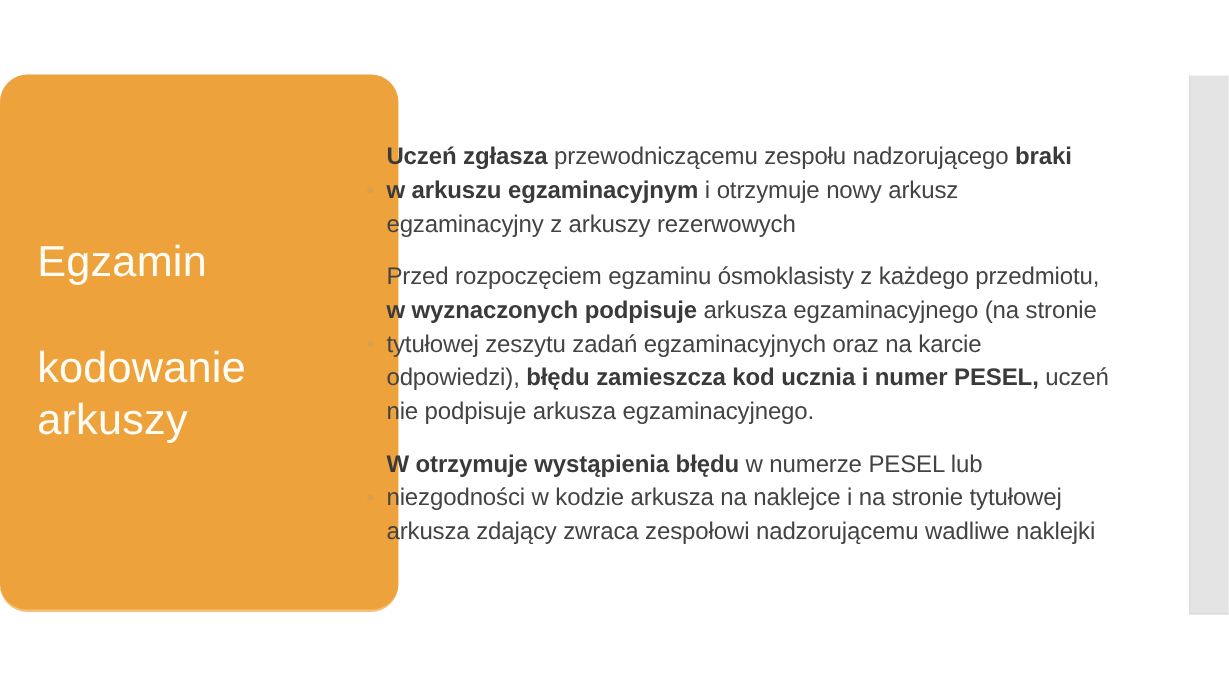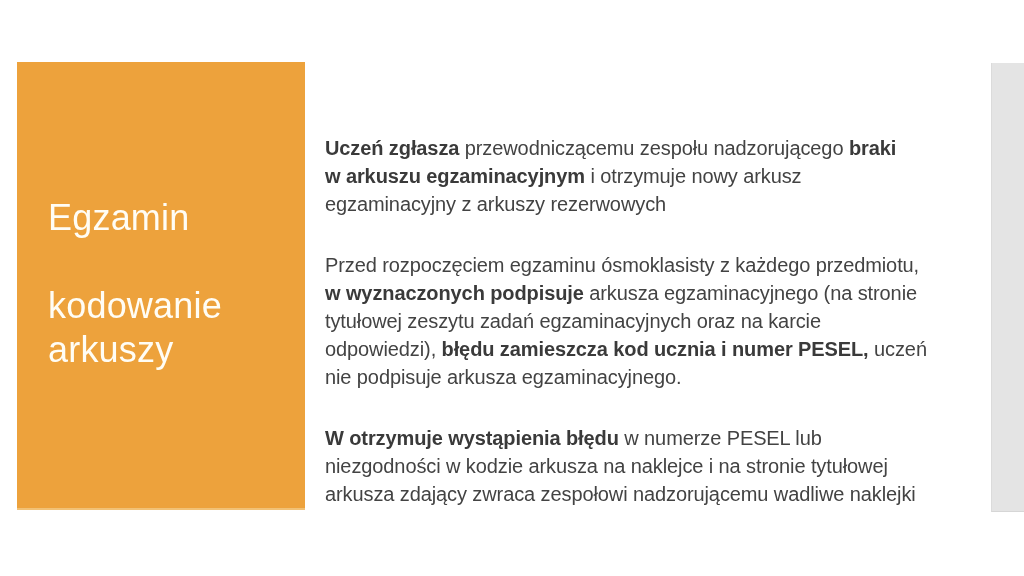--- a/index.html
+++ b/index.html
@@ -1,35 +1,36 @@
 <!DOCTYPE html>
 <html style="--accent: #EDA23C; --accent-light: #F2C175; --dot: #D9A050; --body-text: #434343; --bold-text: #3A3A3A; --title-text: #FFFDF5; --edge-gray: #E4E4E4;"><head>
 <meta charset="utf-8">
 <style>
   html,body { margin:0; padding:0; background:#ffffff; }
   .stage {
     position:relative; width:1024px; height:576px; background:#ffffff;
     overflow:hidden; font-family:"Liberation Sans", sans-serif;
   }
   .sidebar {
-    position:absolute; left:17px; top:62px; width:288px; height:446px;
+    position:absolute; left:0; top:62px; width:332px; height:446px;
     background:var(--accent, #EDA23C);
     border-bottom:2px solid var(--accent-light, #F2C175);
+    border-radius:23px;
   }
   .sidebar-title {
     position:absolute; left:31px; top:134px;
     font-size:36px; line-height:44px; font-weight:400;
     color:var(--title-text, #FFFDF5);
     white-space:pre-wrap; letter-spacing:0.2px;
   }
   .content {
     position:absolute; left:305px; top:117px; width:720px;
     display:flex; flex-direction:column; row-gap:16px;
   }
-  .bullet { display:flex; align-items:flex-end;flex-direction:column; }
+  .bullet { display:flex; align-items:center; }
   .marker {
     flex:0 0 17px; height:28px; position:relative;
   }
   .marker::before {
     content:""; position:absolute; left:1px; top:11px;
     width:5px; height:5px; border-radius:50%;
     background:var(--dot, #D9A050);
   }
   .bullet-text {
     width:700px; font-size:20px; line-height:28px;

